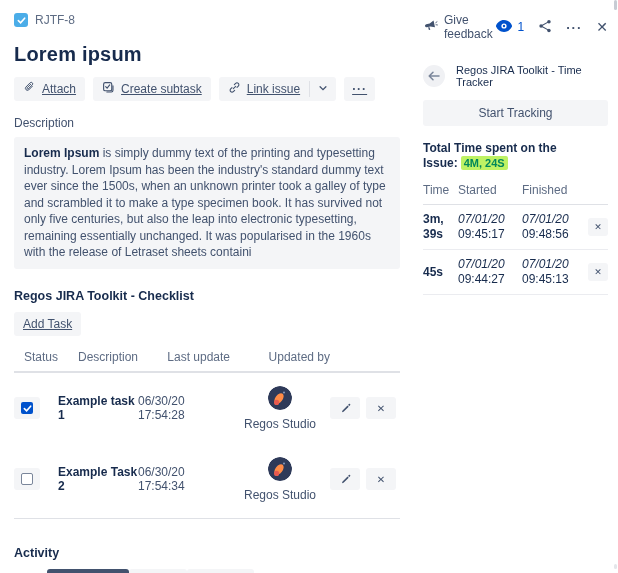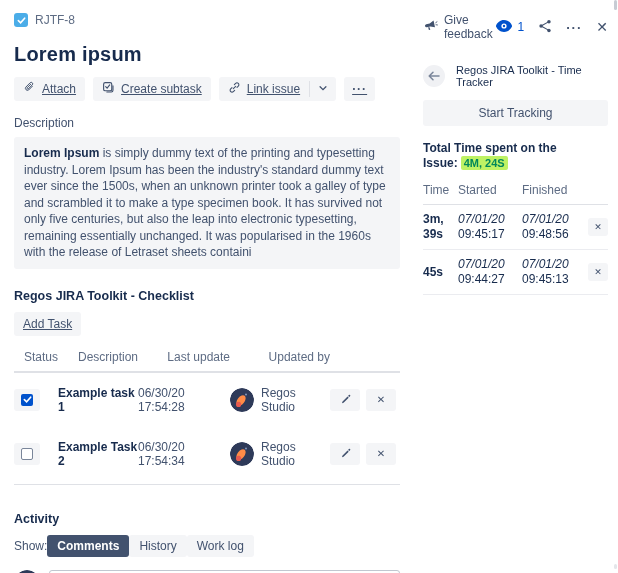--- a/index.html
+++ b/index.html
@@ -44,21 +44,21 @@
     font-size:12px; color:#5E6C84;text-align:right; }
   .grid-row { padding:13px 0; }
   .grid-row.last { border-bottom:1px solid #DFE1E6; padding-bottom:16px; }
   .chk-btn { width:26px; height:22px; background:#F4F5F7; border:none; border-radius:3px;
     display:flex; align-items:center; justify-content:center; cursor:pointer; }
   .chk { width:12px; height:12px; border-radius:2px; display:flex; align-items:center; justify-content:center; }
   .chk.checked { background:#0052CC; }
   .chk.unchecked { background:#fff; border:1px solid #7A869A; }
   .task-name { font-size:12px; font-weight:700; color:#172B4D; }
   .cell-date { font-size:12px; color:#42526E; }
-  .updated-by { display:flex; align-items:center; gap:7px; font-size:12px; color:#42526E; }
+  .updated-by { display:flex; align-items:center; gap:7px; font-size:12px; color:#42526E;flex-direction:column; }
   .avatar { width:24px; height:24px; border-radius:50%; overflow:hidden; flex:0 0 auto; }
   .icon-btn { width:30px; height:22px; background:#F4F5F7; border:none; border-radius:3px;
     display:flex; align-items:center; justify-content:center; color:#42526E; cursor:pointer; font-size:10px; }
 
   
   .activity-title { margin-top:27px; font-size:12.5px; font-weight:700; color:#172B4D; }
   .show-row { margin-top:9px; display:flex; align-items:center; font-size:12px; color:#42526E; }
   .tab { height:22px; padding:0 10px; border:none; border-radius:3px; background:#F4F5F7;
     color:#42526E; font-size:12px; font-family:inherit; cursor:pointer; display:inline-flex; align-items:center; }
   .tab.active { background:#42526E; color:#fff; font-weight:700; }

